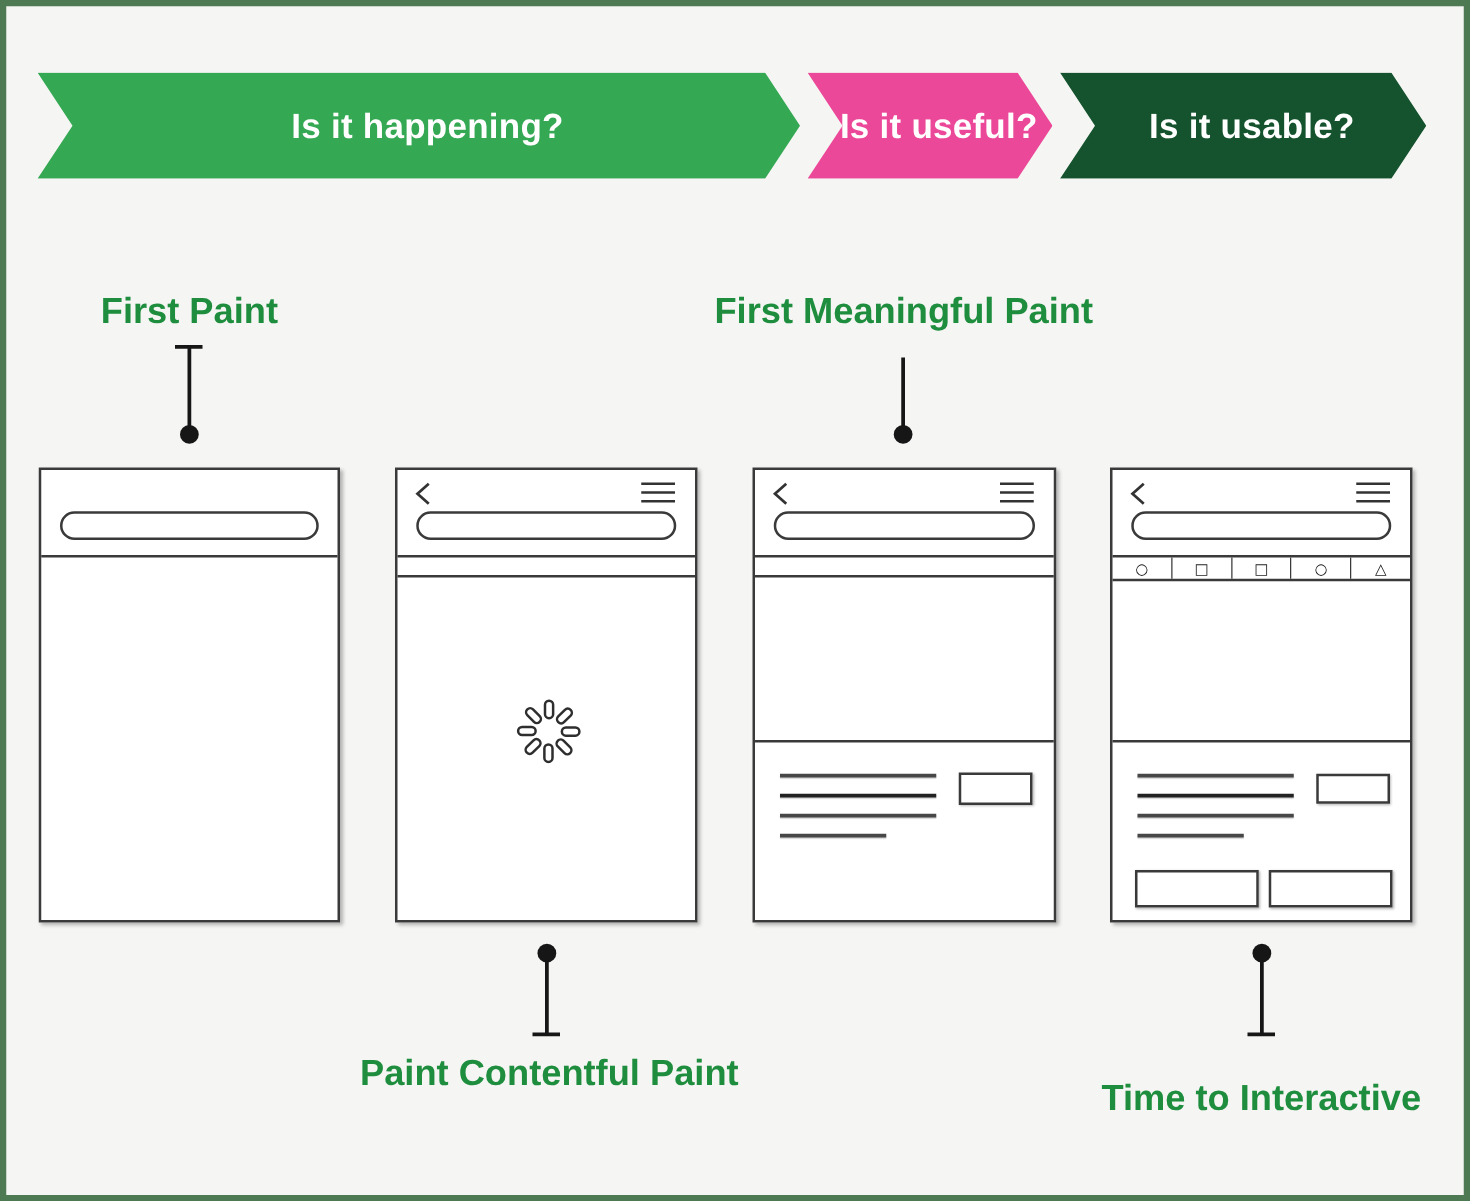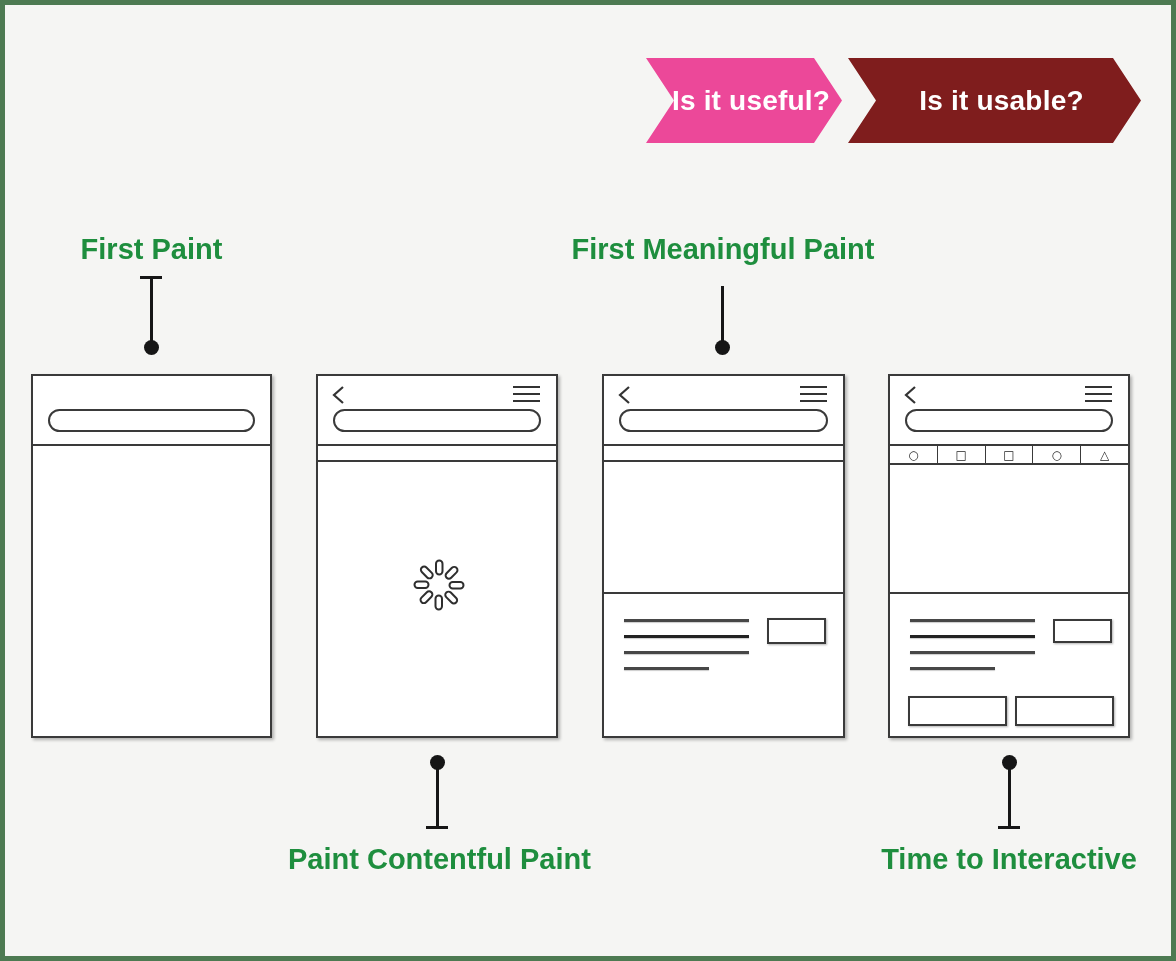--- a/index.html
+++ b/index.html
@@ -29,21 +29,21 @@
   .banner-3{left:848px;width:293px;}
   
   .metric-label{
     position:absolute;
     font-size:29px;font-weight:700;color:#1e8e3e;
     text-align:center;white-space:nowrap;
   }
   .lbl-fp{left:31px;width:241px;top:233px;}
   .lbl-fmp{left:562px;width:322px;top:233px;}
   .lbl-fcp{left:288px;width:300px;top:843px;}
-  .lbl-tti{left:859px;width:300px;top:843px;}
+  .lbl-tti{left:859px;width:300px;top:863px;}
   
   .tl-line{position:absolute;width:3px;background:#161616;}
   .tl-cap{position:absolute;width:22px;height:3px;background:#161616;}
   .tl-dot{position:absolute;width:15px;height:15px;border-radius:50%;background:#161616;}
   
   .phone{
     position:absolute;top:374px;height:364px;
     background:#ffffff;
     border:2px solid #3a3a3a;
     box-shadow:2px 2px 3px rgba(0,0,0,0.28);
@@ -94,24 +94,27 @@
     border:2px solid #3a3a3a;background:#ffffff;box-sizing:border-box;
     box-shadow:1px 1px 2px rgba(0,0,0,0.3);
   }
 </style>
 </head>
 <body>
 
 <div class="canvas">
   <div class="frame-border"></div>
 
+  <div class="banner banner-1" style="background: rgb(52, 168, 83);">
+    <span>Is it happening?</span>
+  </div>
   <div class="banner banner-2" style="background: #ec4899;">
     <span>Is it useful?</span>
   </div>
-  <div class="banner banner-3" style="background: #7f1d1d;">
+  <div class="banner banner-3" style="background: #14532d;">
     <span>Is it usable?</span>
   </div>
 
   <div class="metric-label lbl-fmp">First Meaningful Paint</div>
   <div class="metric-label lbl-fp">First Paint</div>
 
   <div class="tl-cap" style="left:140px;top:276px;"></div>
   <div class="tl-line" style="left:150px;top:277px;height:70px;"></div>
   <div class="tl-dot" style="left:144px;top:340px;"></div>
 

